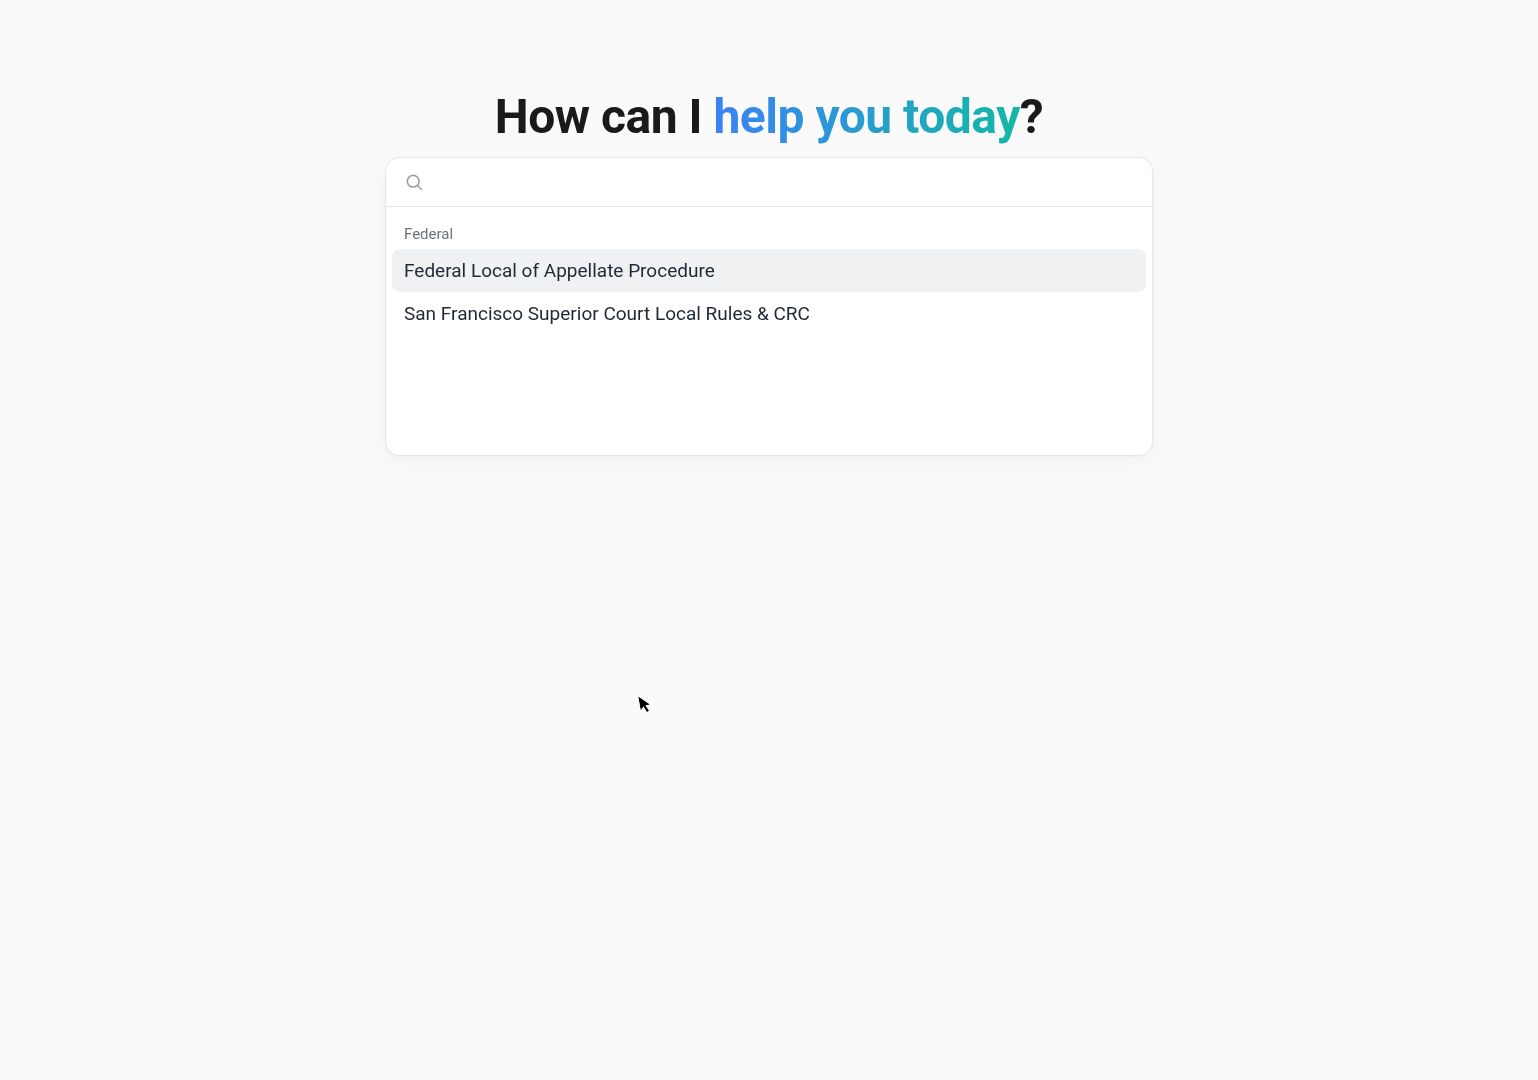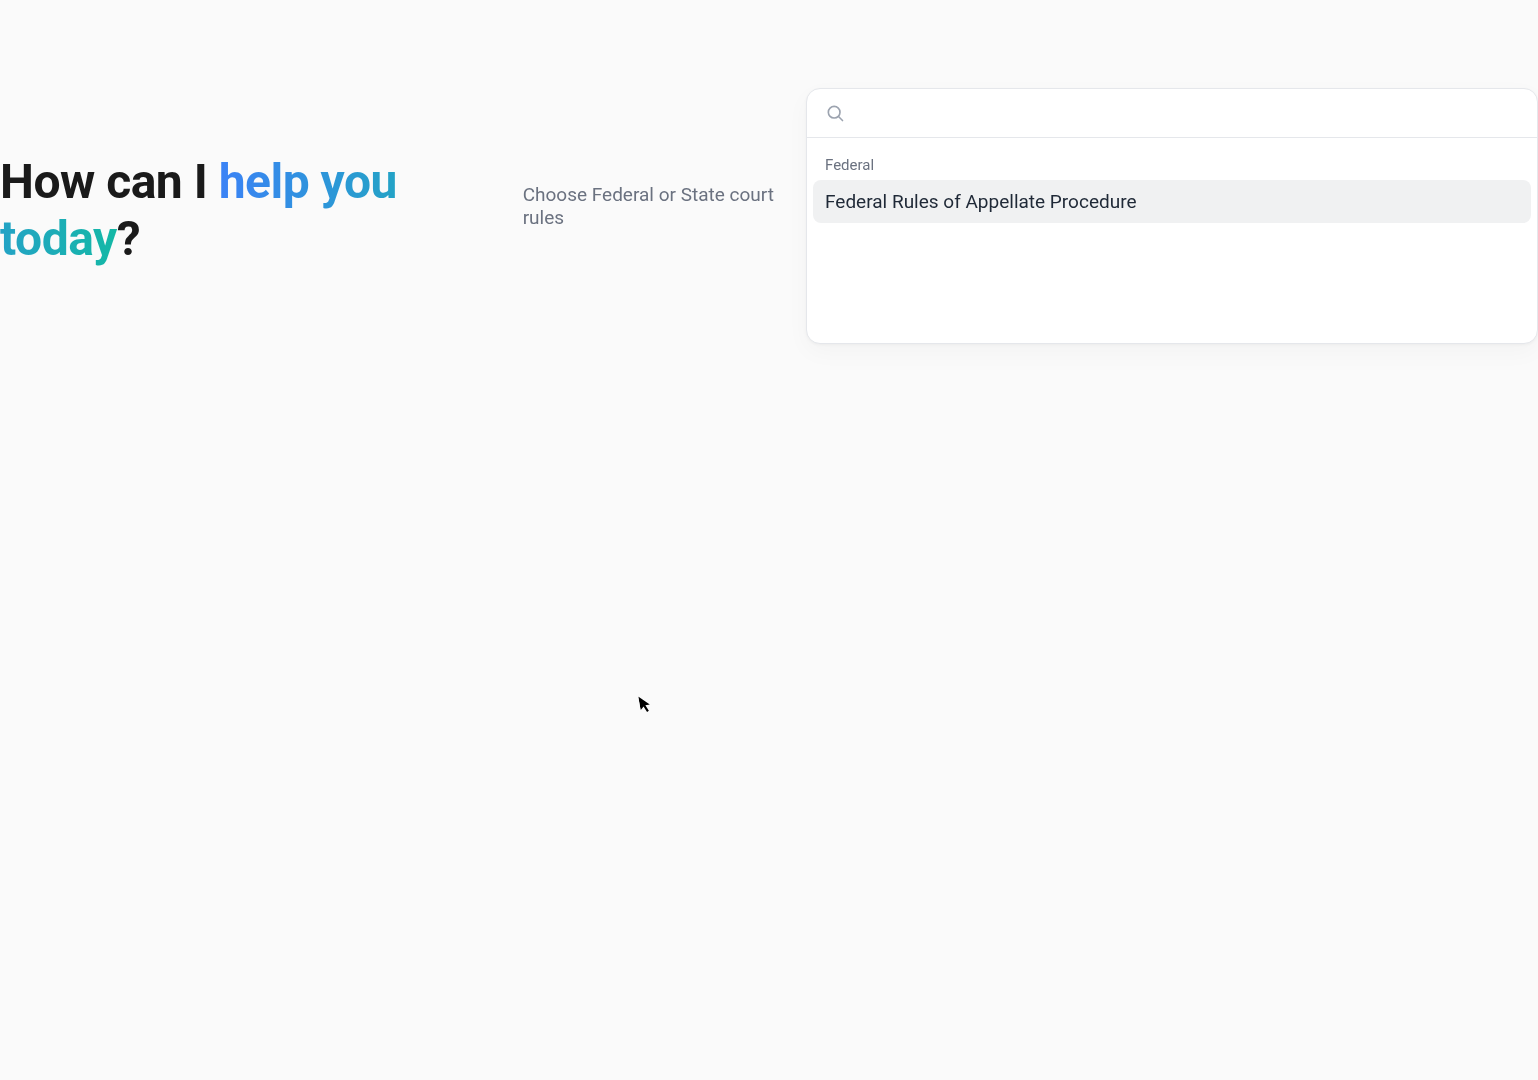--- a/index.html
+++ b/index.html
@@ -11,21 +11,21 @@
     body {
       font-family: -apple-system, BlinkMacSystemFont, 'Segoe UI', Roboto, Helvetica, Arial, sans-serif;
       background: #fafafa;
       width: 1538px;
       height: 1080px;
       overflow: hidden;
     }
     
     .container {
       display: flex;
-      flex-direction: row;
+      flex-direction: column;
       align-items: center;
       padding-top: 88px;
     }
     
     .heading {
       font-size: 48px;
       font-weight: 700;
       color: #1a1a1a;
       letter-spacing: -0.5px;
       margin-bottom: 12px;
@@ -113,36 +113,36 @@
       transform: rotate(-10deg);
     }
   </style>
 </head>
 <body>
 
 <div class="container">
   <h1 class="heading">
     <span>How can I </span><span class="gradient">help you today</span><span>?</span>
   </h1>
-  <div class="subtitle">Choose Federal or State court rules</div>
 
   <div class="search-panel">
     <div class="search-row">
       <span class="search-icon">
         <svg viewBox="0 0 24 24" fill="none" stroke="currentColor" stroke-width="2" stroke-linecap="round" stroke-linejoin="round">
           <circle cx="11" cy="11" r="7"></circle>
           <line x1="21" y1="21" x2="16.2" y2="16.2"></line>
         </svg>
       </span>
     </div>
 
     <div class="results">
       <div class="group-label">Federal</div>
-      <div class="result-item highlighted">Federal Rules of Appellate Procedure</div>
+      <div class="result-item highlighted">Federal Local of Appellate Procedure</div>
 
+      <div class="result-item">San Francisco Superior Court Local Rules &amp; CRC</div>
     </div>
   </div>
 </div>
 
 <div class="cursor">
   <svg width="14" height="18" viewBox="0 0 14 18">
     <path d="M0 0 L0 14 L3.5 11 L6 17 L8 16 L5.5 10 L10 10 Z" fill="#000"></path>
   </svg>
 </div>
 

